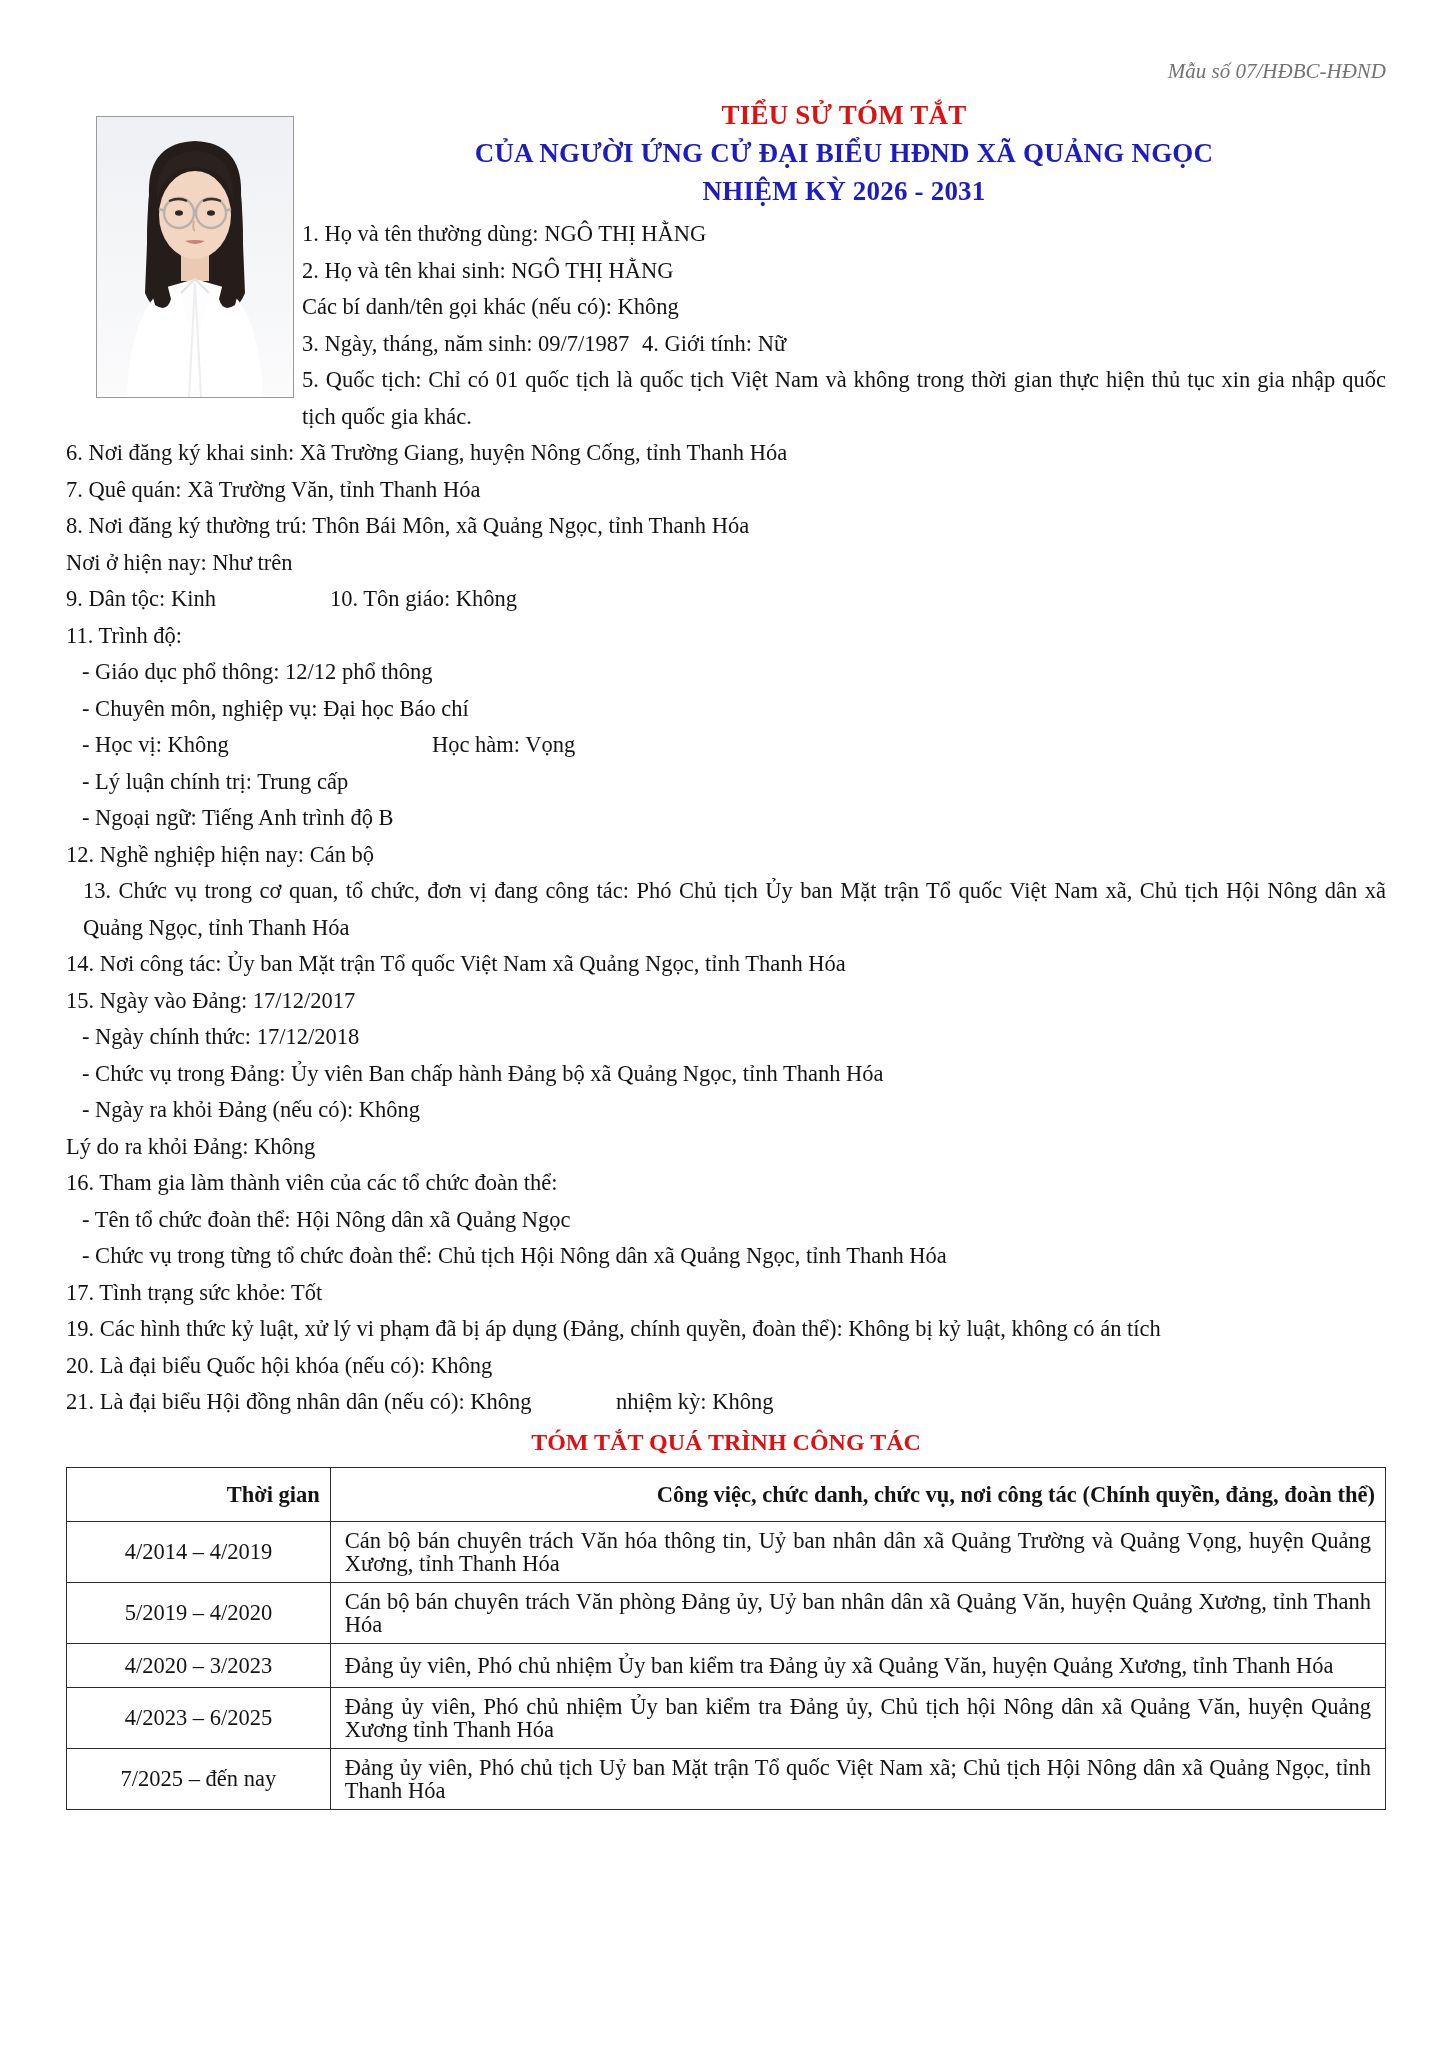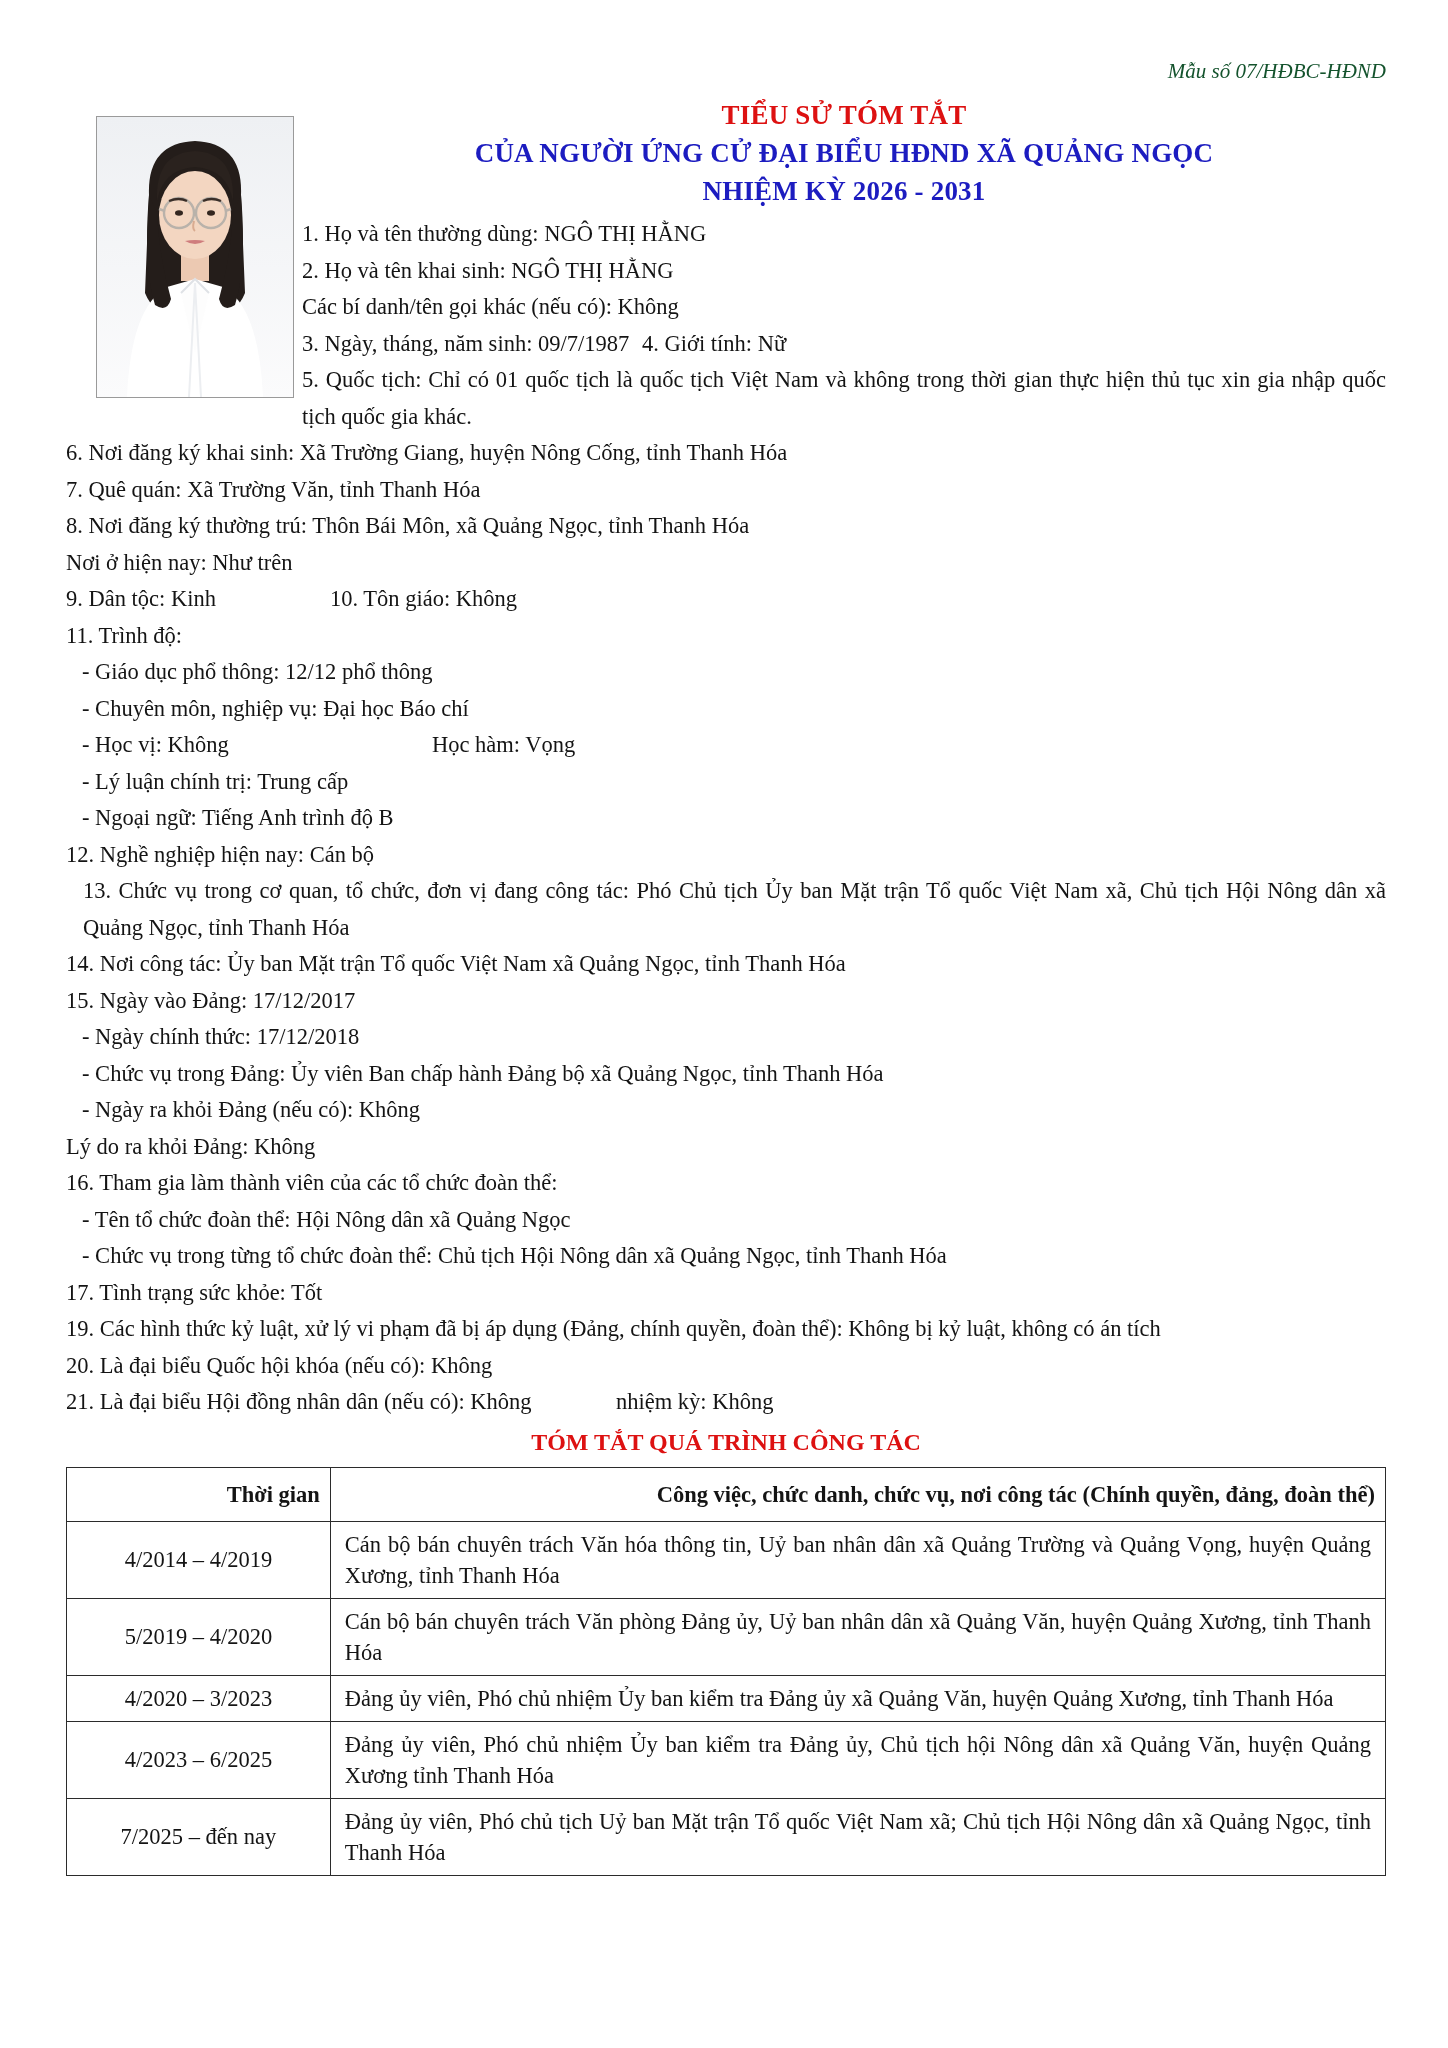--- a/index.html
+++ b/index.html
@@ -14,21 +14,21 @@
     box-sizing:border-box;
     width:1448px;height:2048px;
     padding:56px 62px 0 66px;
     overflow:hidden;
   }
   .form-code{
     text-align:right;
     font-style:italic;
     font-size:21px;
     line-height:30px;
-    color:#14532d;
+    color:#737373;
   }
   .content{font-size:22.5px;line-height:36.5px;}
   
   .photo-frame{
     float:left;
     width:196px;height:280px;
     margin:20px 8px 6px 30px;
     border:1px solid #9a9a9a;
     background:#f4f5f6;
     overflow:hidden;
@@ -76,21 +76,21 @@
   }
   table.work td.time{
     text-align:center;
     padding:6px 8px;
     line-height:31px;
     white-space:nowrap;
   }
   table.work td.desc{
     text-align:justify;
     padding:7px 14px 7px 14px;
-    line-height:31px;
+    line-height:23px;
   }
 </style>
 </head>
 <body>
 
 <div class="page">
 
   <div class="form-code">Mẫu số 07/HĐBC-HĐND</div>
 
   <div class="content">

